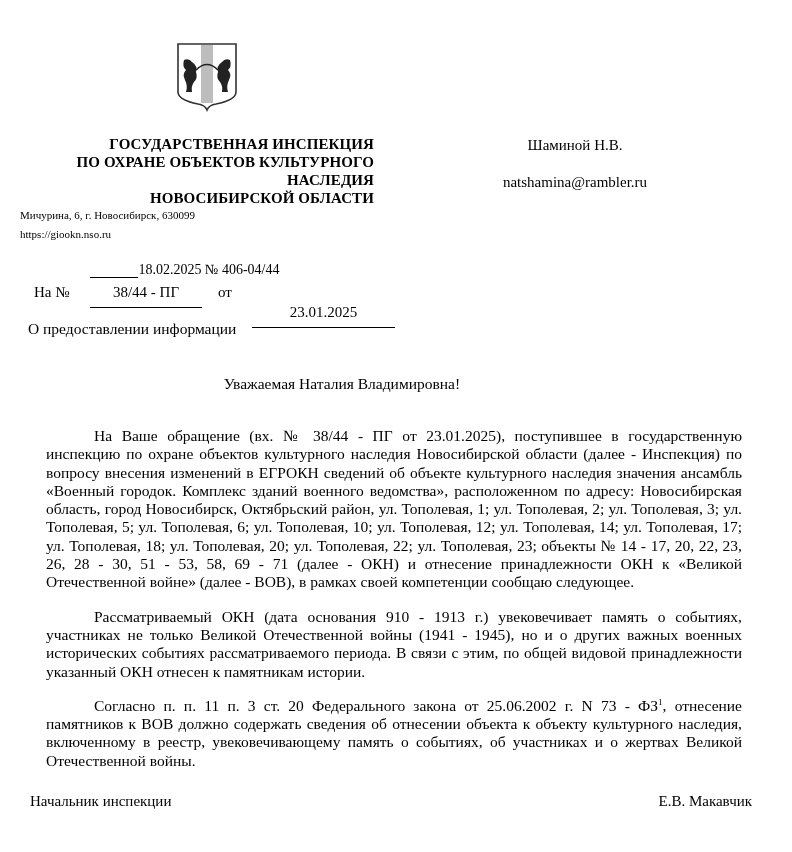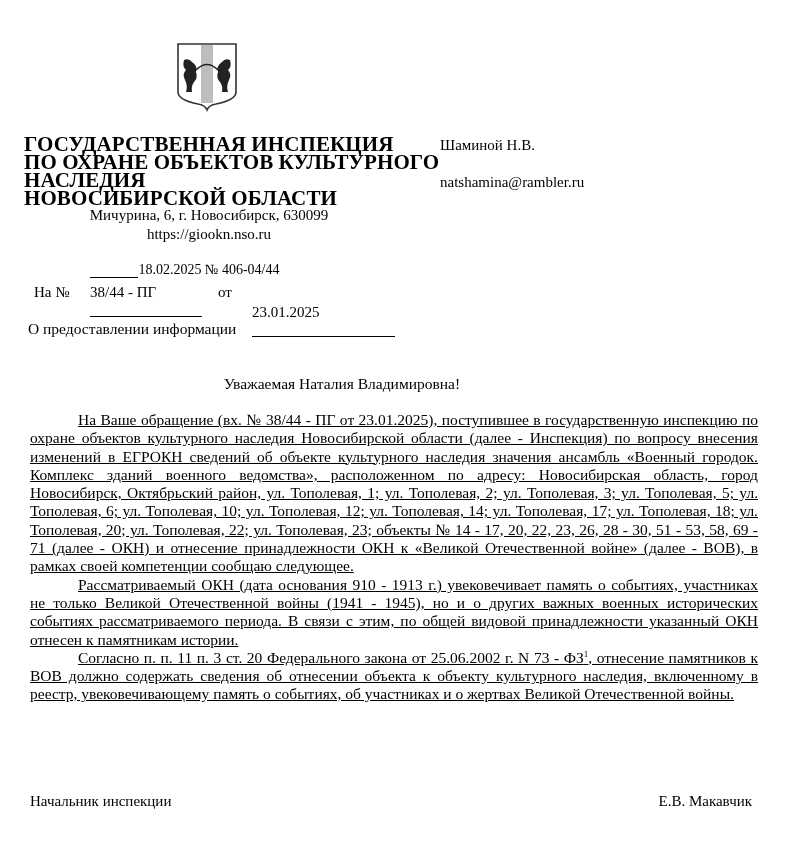--- a/index.html
+++ b/index.html
@@ -1,34 +1,34 @@
 <!DOCTYPE html>
 <html><head>
 <meta charset="utf-8">
 <style>
   html, body { margin: 0; padding: 0; background: #ffffff; }
   body { width: 792px; height: 852px; position: relative; overflow: hidden;
          font-family: "Liberation Serif", serif; color: #000; }
   .abs { position: absolute; }
   #emblem { left: 176px; top: 42px; width: 62px; height: 70px; }
-  .hdr { left: 24px; width: 362px; text-align: left; font-weight: bold;
-         font-size: 21px; line-height: 18px; letter-spacing: 0.1px; }
+  .hdr { left: 12px; width: 362px; text-align: right; font-weight: bold;
+         font-size: 15px; line-height: 18px; letter-spacing: 0.1px; }
   .hdr-line { display: block; white-space: nowrap; }
-  .addr { left: 28px; width: 362px; text-align: center; font-size: 15px; line-height: 18.5px; }
+  .addr { left: 20px; width: 362px; font-size: 11px; line-height: 18.5px; }
   .addr-line { display: block; white-space: nowrap; }
   #regdate { left: 28px; width: 362px; top: 262px; text-align: center; font-size: 14px; }
   #regdate-rule { left: 90px; top: 277px; width: 48px; height: 1px; background: #000; }
   #ref-row { left: 34px; top: 284px; font-size: 15px; height: 20px; width: 380px; }
   #ref-row .lbl { position: absolute; top: 0; }
-  #ref-row .fld { position: absolute; top: 0; text-align: left; border-bottom: 1px solid #000; padding-bottom: 15px; }
-  .addressee { left: 440px; width: 270px; text-align: left; font-size: 15px; }
+  #ref-row .fld { position: absolute; top: 0; text-align: center; border-bottom: 1px solid #000; padding-bottom: 6px; }
+  .addressee { left: 440px; width: 270px; text-align: center; font-size: 15px; }
   #subject { left: 28px; top: 320px; font-size: 15.5px; }
   #greeting { left: 0; width: 684px; top: 375px; text-align: center; font-size: 15.5px; }
   #body { left: 30px; top: 411px; width: 728px; font-size: 15.5px; line-height: 18.3px; }
-  #body p { margin: 0; text-align: justify; text-indent: 48px; text-decoration: underline; }
+  #body p { margin: 16px; text-align: justify; text-indent: 48px; }
   sup { font-size: 9px; line-height: 0; }
   #sign-role { left: 30px; top: 793px; font-size: 15px; }
   #sign-name { right: 40px; top: 793px; font-size: 15px; }
 </style>
 </head>
 <body>
 
 <div id="emblem" class="abs">
   <svg width="62" height="70" viewBox="0 0 62 70">
     <path d="M2 2 H60 V50 Q60 58 40 62 Q33 63 31 68 Q29 63 22 62 Q2 58 2 50 Z" fill="#fff" stroke="#333" stroke-width="1.6"></path>

